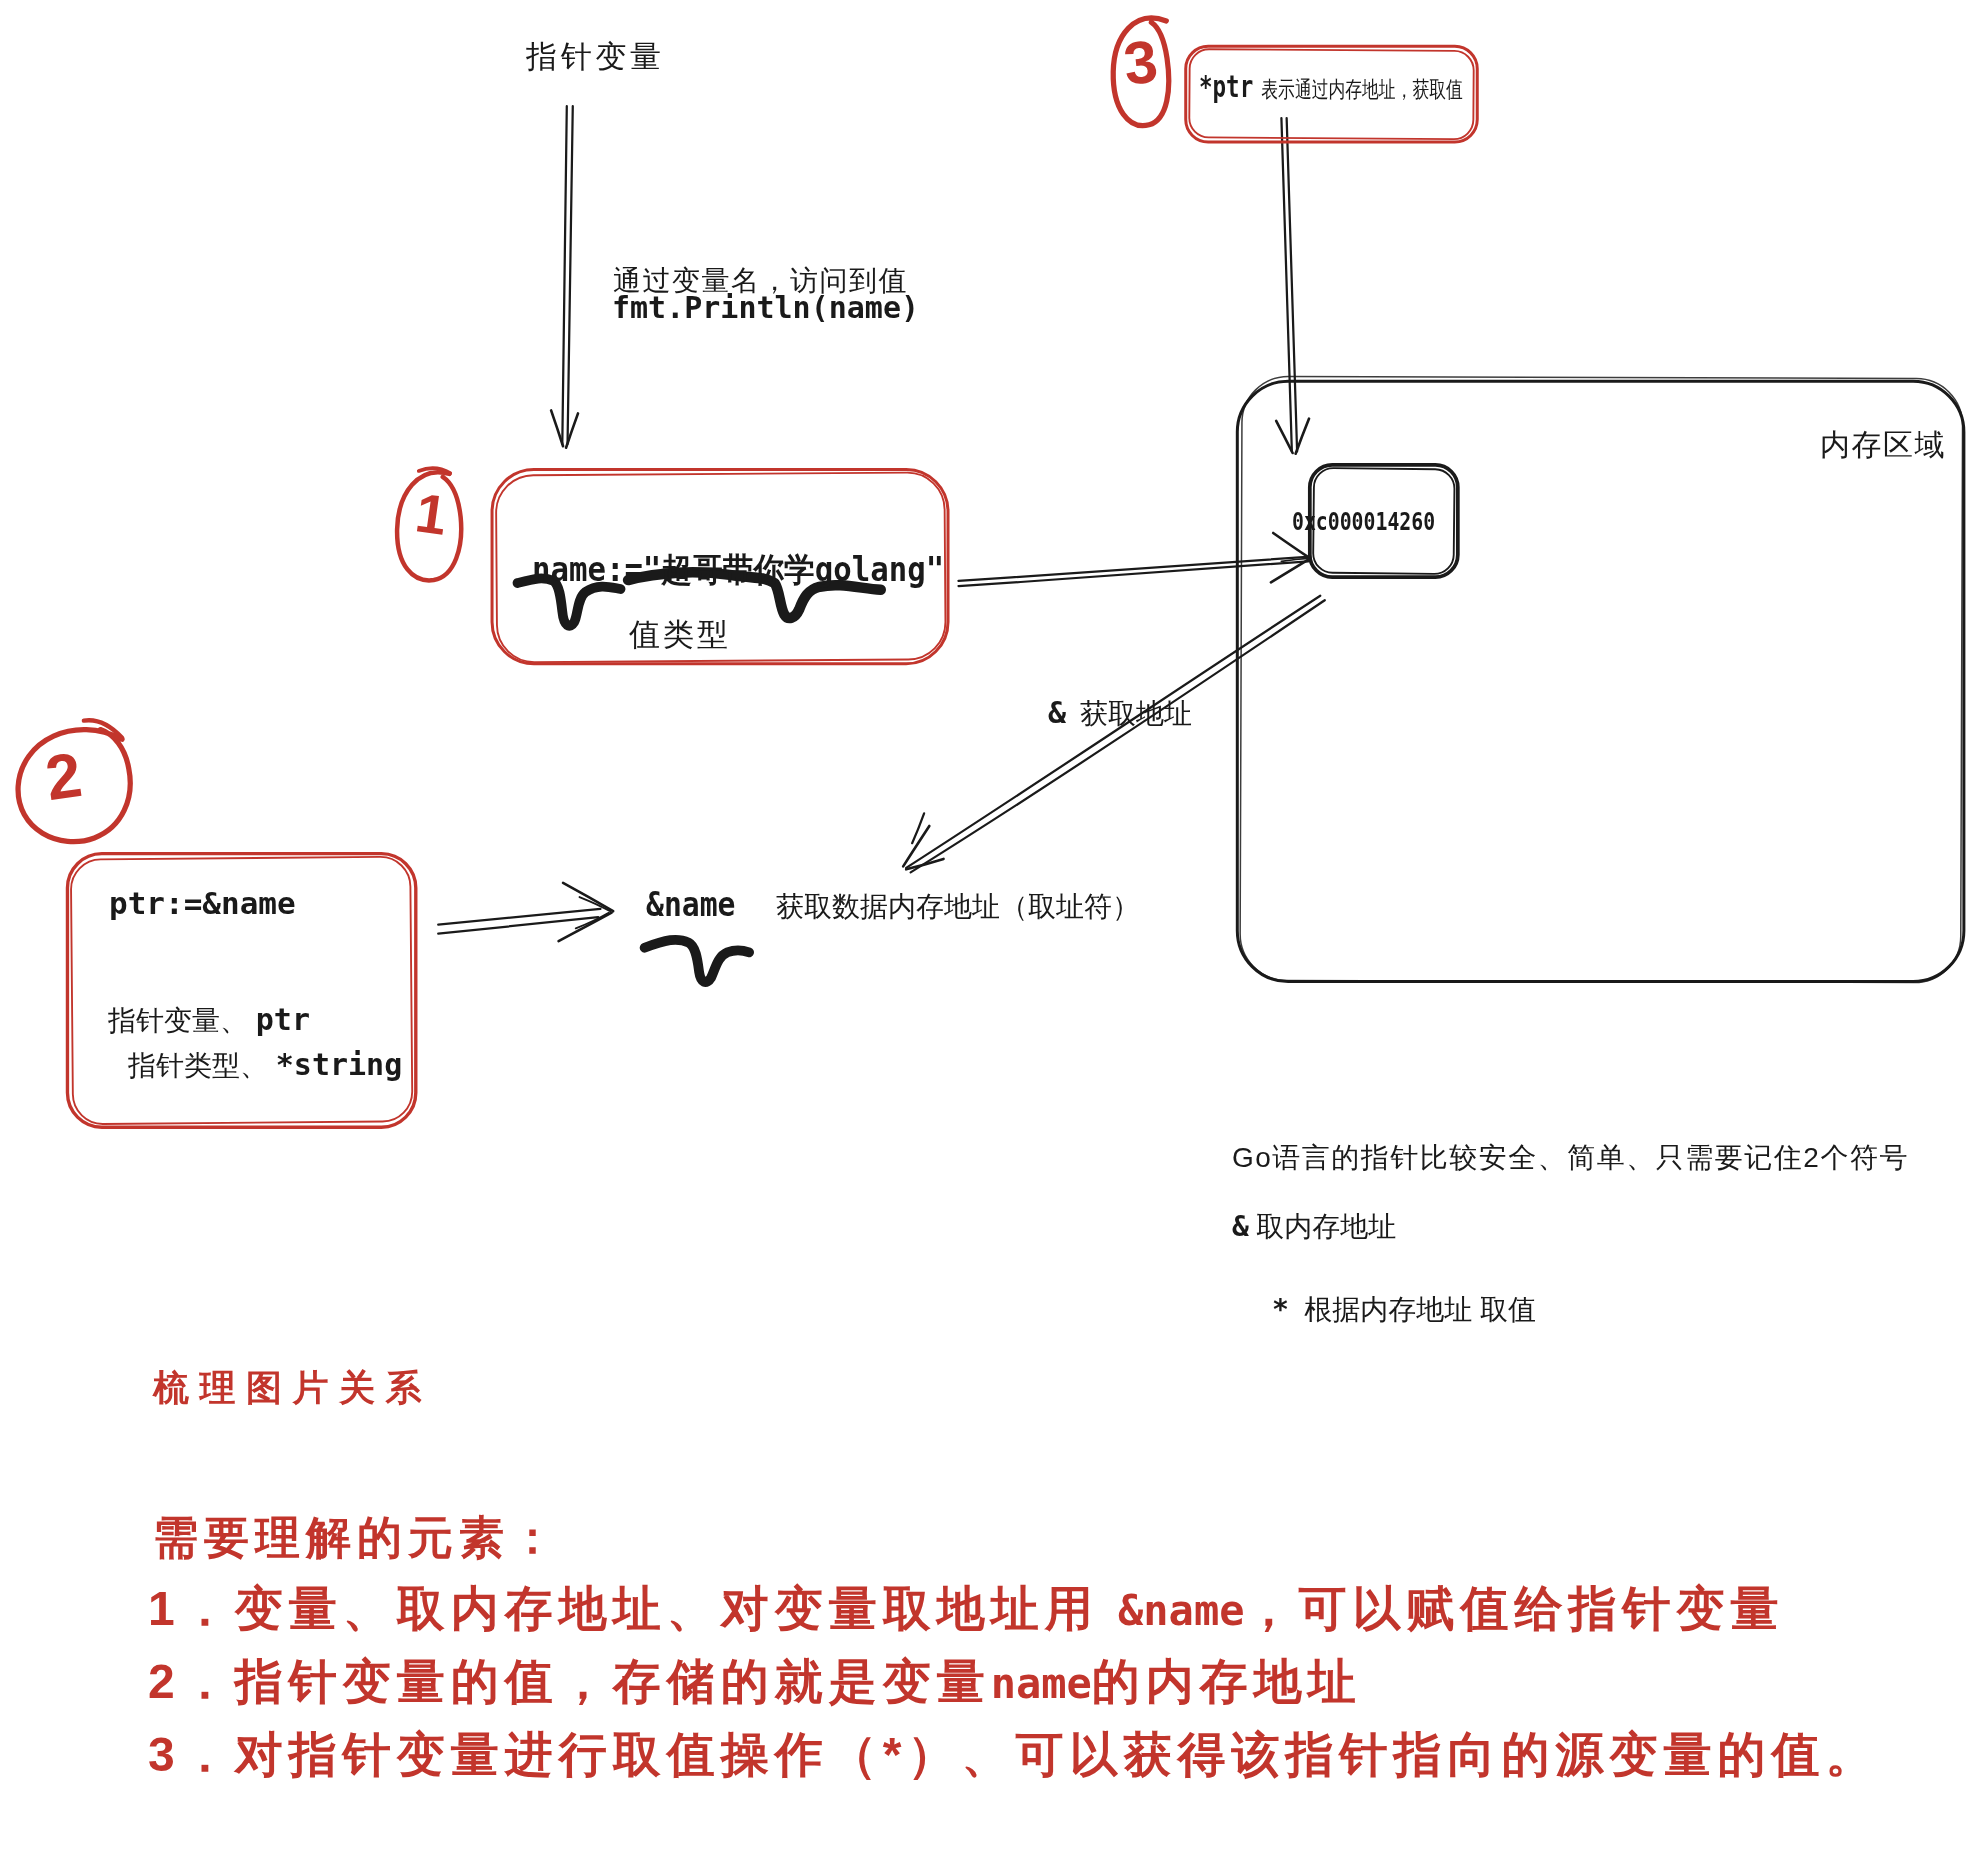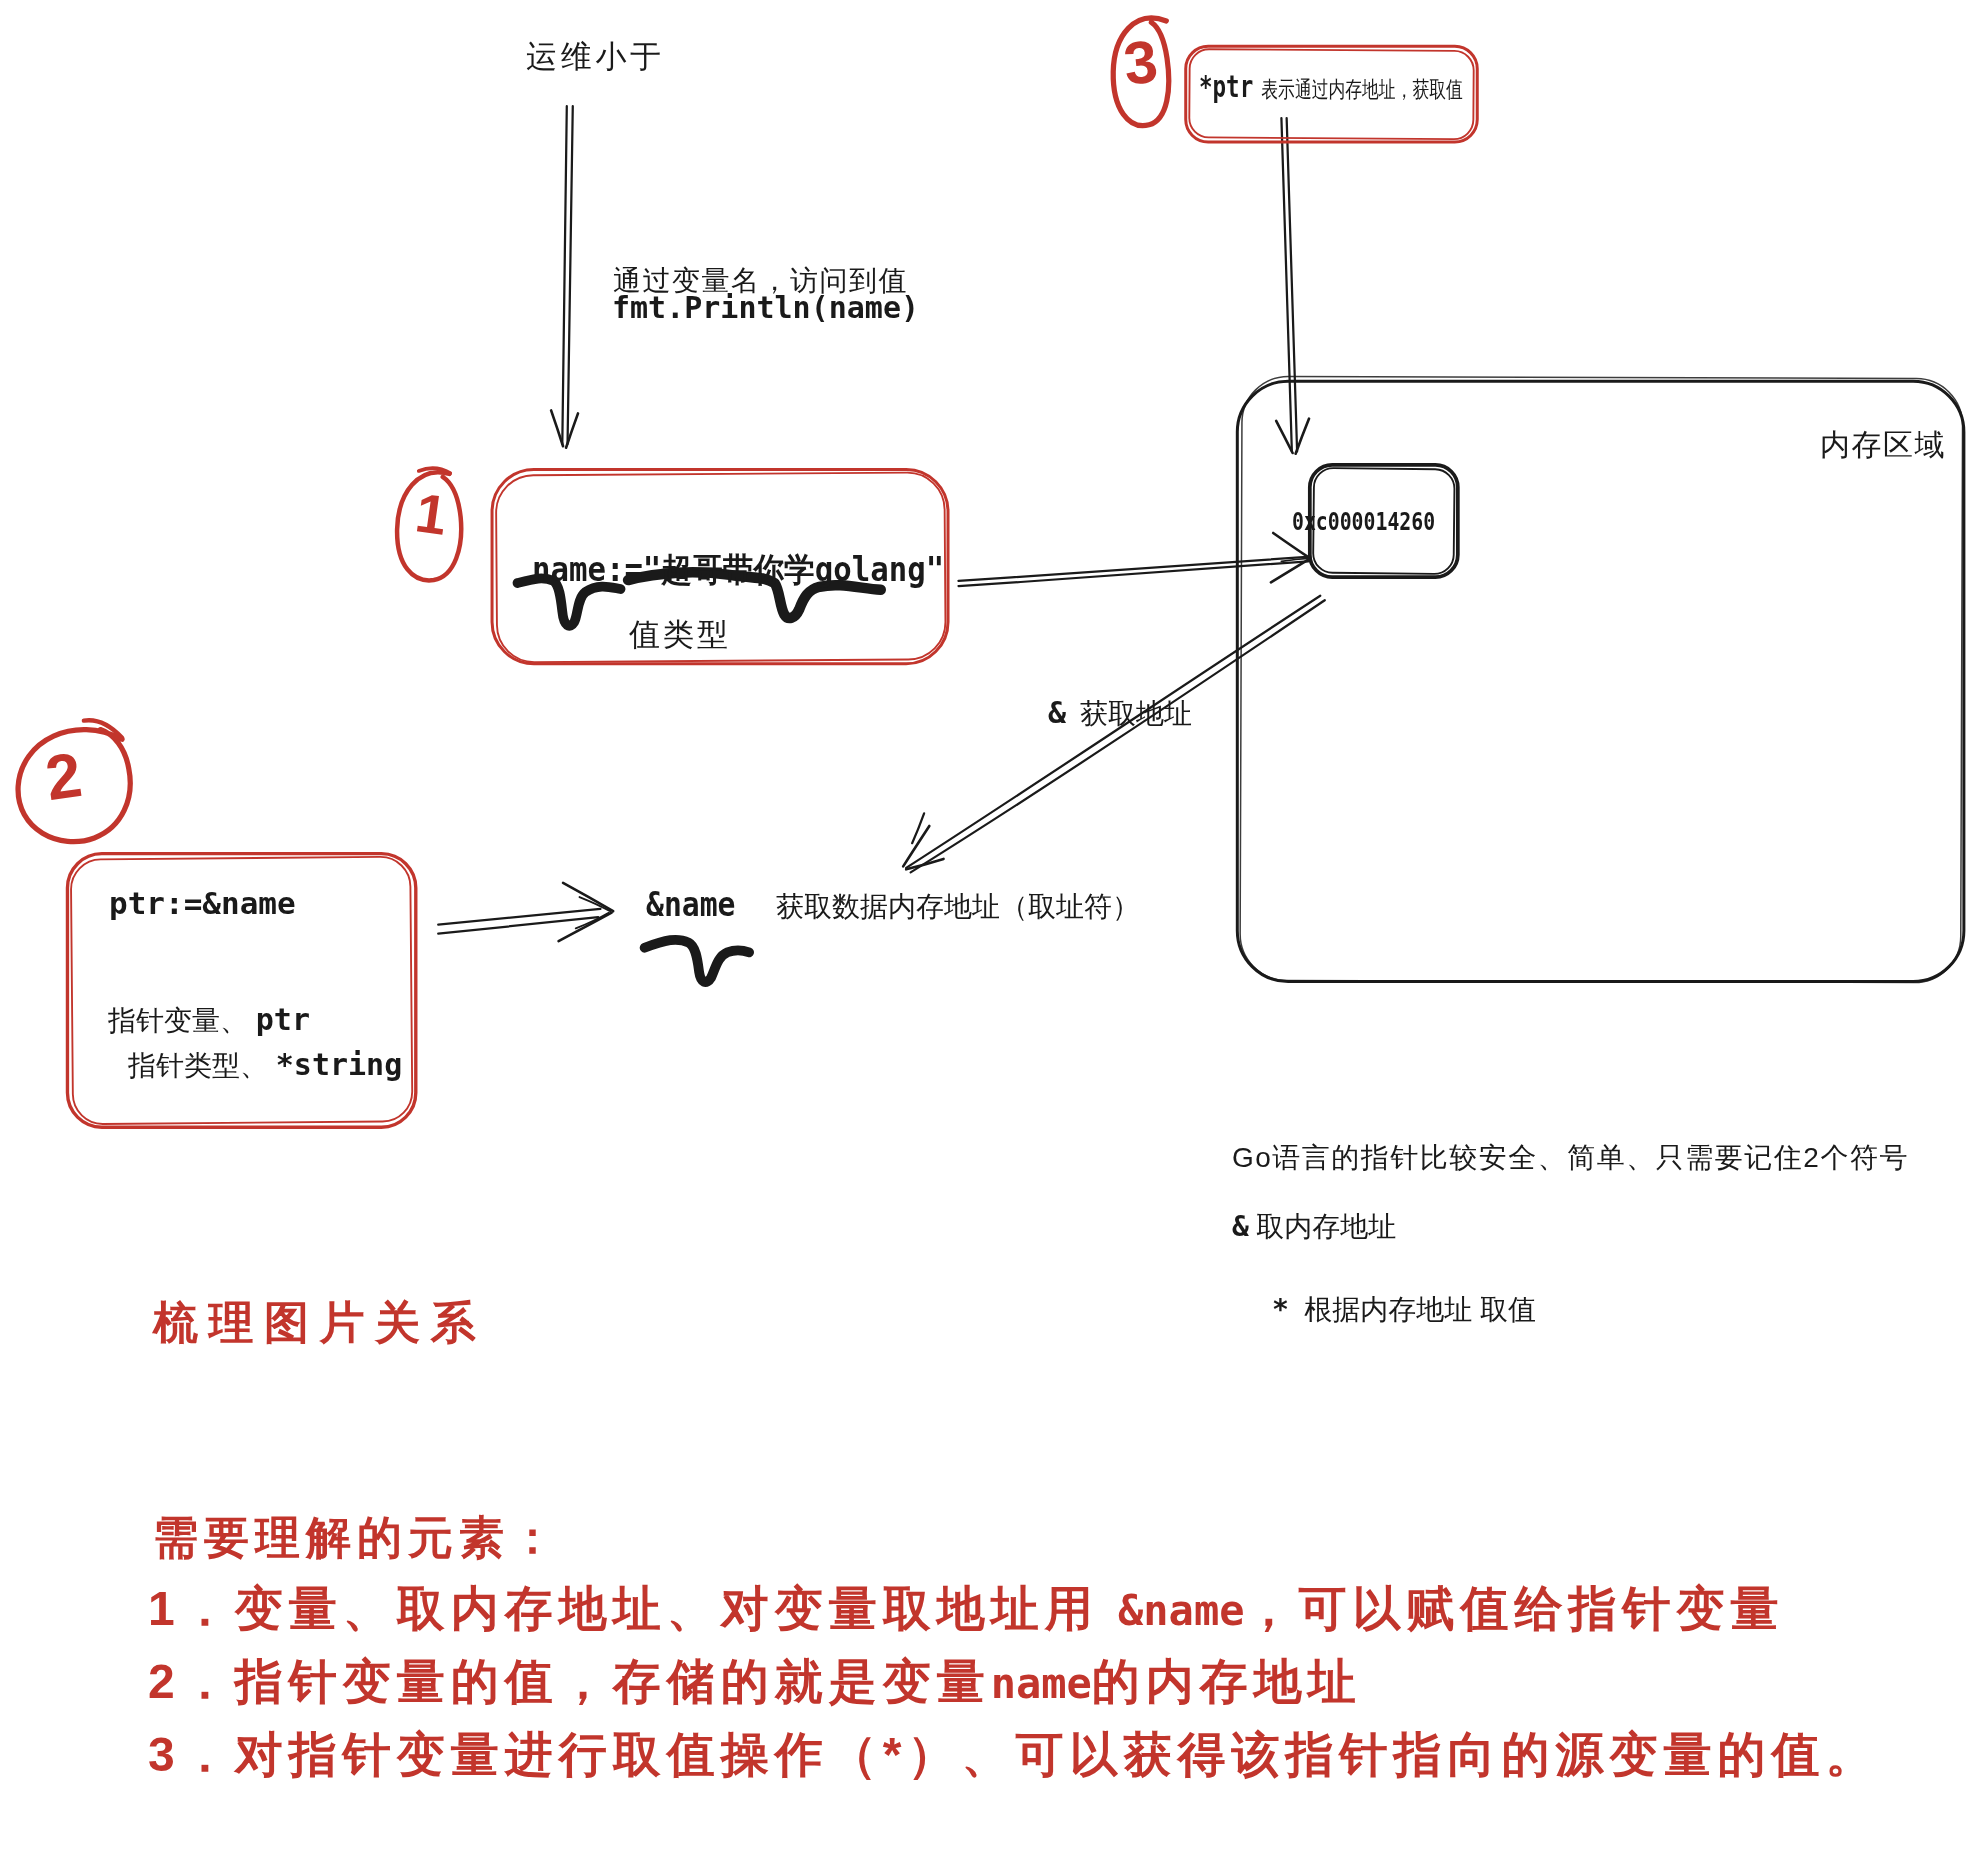--- a/index.html
+++ b/index.html
@@ -79,21 +79,21 @@
     <path class="sk" stroke-width="3" d="M 586,1237 C 660,1230 730,1223 803,1216"></path>
     <path class="sk" stroke-width="3" d="M 586,1249 C 660,1242 730,1234 800,1227"></path>
     <path class="sk" stroke-width="3.5" d="M 753,1181 Q 788,1200 820,1219"></path>
     <path class="sk" stroke-width="3.5" d="M 747,1259 Q 785,1239 818,1221"></path>
     <path class="sk" stroke-width="2.5" d="M 775,1200 Q 800,1210 816,1219"></path>
     <path class="sk" stroke-width="2.5" d="M 770,1242 Q 795,1232 814,1221"></path>
 
     <path class="sk" stroke-width="13" d="M 862,1268 C 890,1257 906,1254 921,1261 C 931,1266 933,1285 935,1300 C 937,1315 945,1318 951,1308 C 957,1296 959,1280 973,1274 C 986,1269 996,1272 1002,1274"></path>
   </svg>
 
-  <div class="t" style="left:526px;top:41px;font-size:31px;letter-spacing:3.7px;">运维小于</div>
+  <div class="t" style="left:526px;top:41px;font-size:31px;letter-spacing:3.7px;">指针变量</div>
 
   <div class="t" style="left:613px;top:267px;font-size:28px;letter-spacing:1.5px;">通过变量名，访问到值</div>
   <div class="t mono" style="left:612px;top:293px;font-size:30px;">fmt.Println(name)</div>
 
   <div class="badge" style="left:416px;top:487px;font-size:55px;transform:rotate(8deg);">1</div>
   <div class="t" style="left:532px;top:553px;font-size:33px;">
     <span class="mono n93">name:="超哥带你学golang"</span>
   </div>
   <div class="t" style="left:629px;top:619px;font-size:31px;letter-spacing:3px;">值类型</div>
 
@@ -135,21 +135,21 @@
   <div class="t" style="left:1232px;top:1144px;font-size:28px;letter-spacing:1.5px;">Go语言的指针比较安全、简单、只需要记住2个符号</div>
   <div class="t" style="left:1232px;top:1213px;">
     <span class="mono" style="font-size:28px;">&amp;</span>
     <span style="font-size:28px;margin-left:4px;">取内存地址</span>
   </div>
   <div class="t" style="left:1272px;top:1296px;">
     <span class="mono" style="font-size:28px;">*</span>
     <span style="font-size:28px;margin-left:12px;">根据内存地址 取值</span>
   </div>
 
-  <div class="t red" style="left:153px;top:1300px;font-size:45px;letter-spacing:10.5px;">梳理图片关系</div>
+  <div class="t red" style="left:153px;top:1370px;font-size:36px;letter-spacing:10.5px;">梳理图片关系</div>
   <div class="t red" style="left:153px;top:1515px;font-size:45px;letter-spacing:6px;">需要理解的元素：</div>
 
   <div class="t red" style="left:148px;top:1585px;font-size:48px;letter-spacing:6px;">
     <span>1．变量、取内存地址、对变量取地址用 </span><span class="mono" style="font-size:42px;letter-spacing:0;">&amp;name</span><span>，可以赋值给指针变量</span>
   </div>
   <div class="t red" style="left:148px;top:1658px;font-size:48px;letter-spacing:6px;">
     <span>2．指针变量的值，存储的就是变量</span><span class="mono" style="font-size:42px;letter-spacing:0;">name</span><span>的内存地址</span>
   </div>
   <div class="t red" style="left:148px;top:1731px;font-size:48px;letter-spacing:6px;text-align:right;">3．对指针变量进行取值操作（*）、可以获得该指针指向的源变量的值。</div>
 

